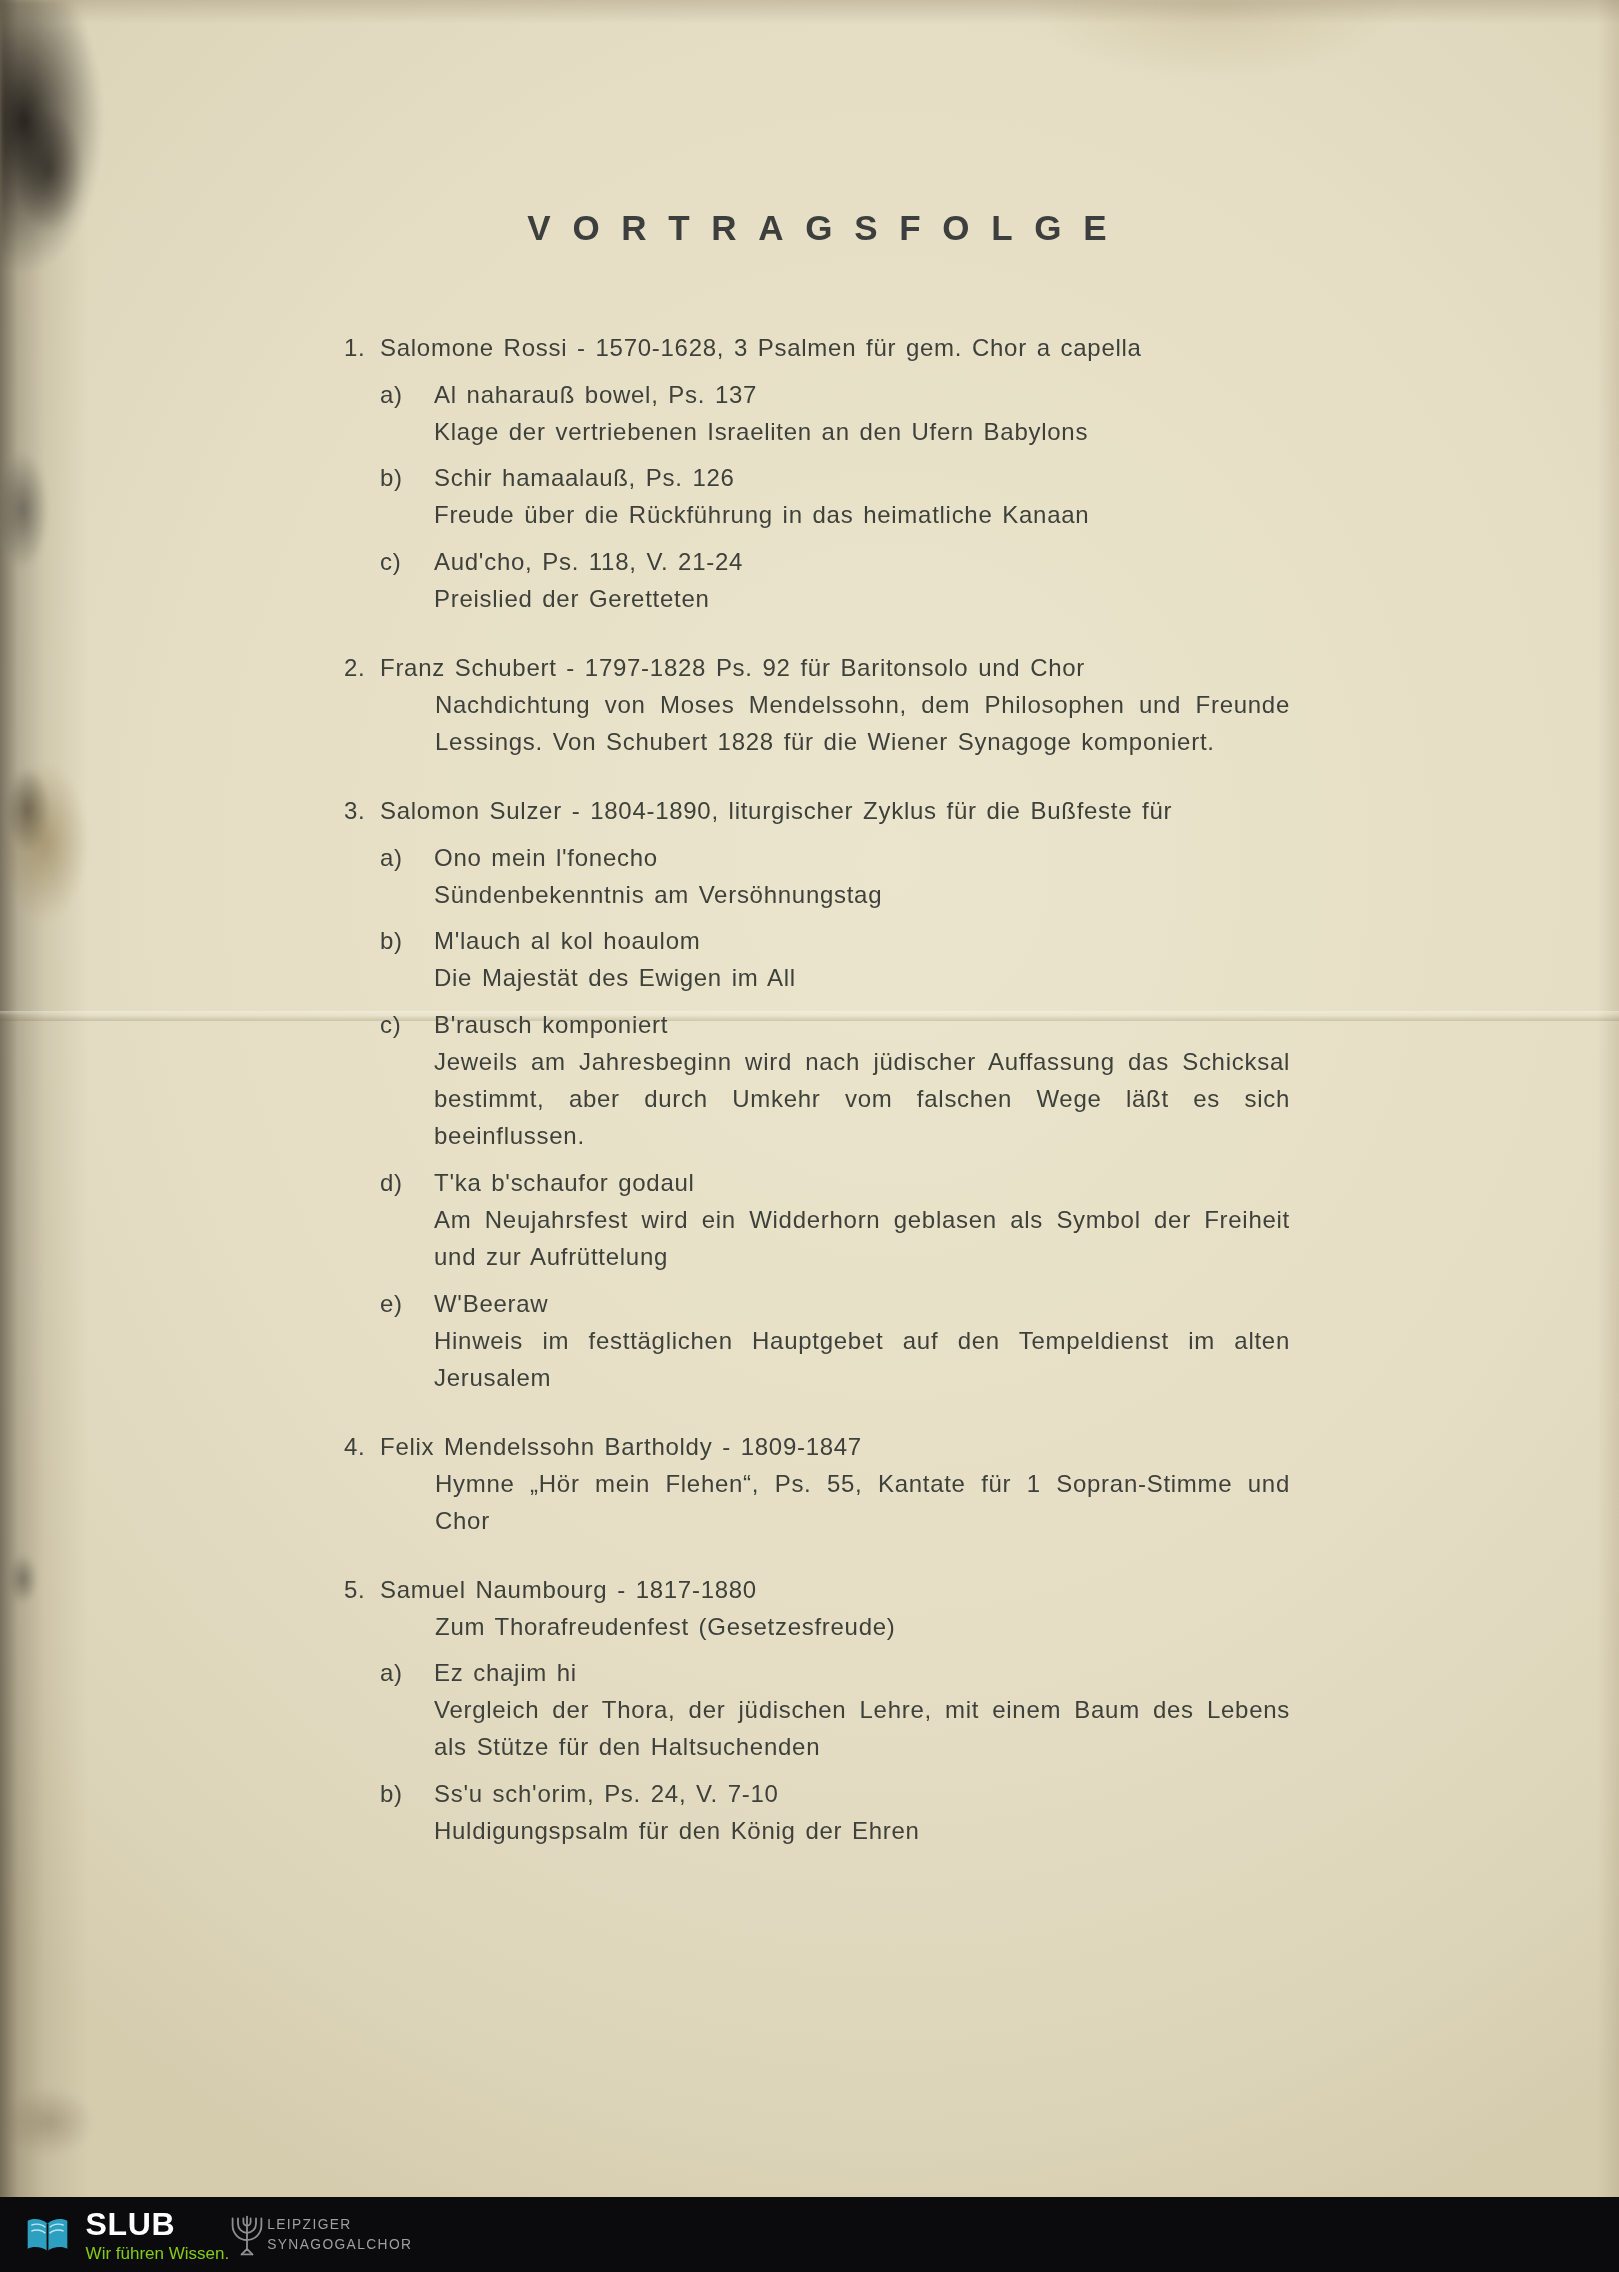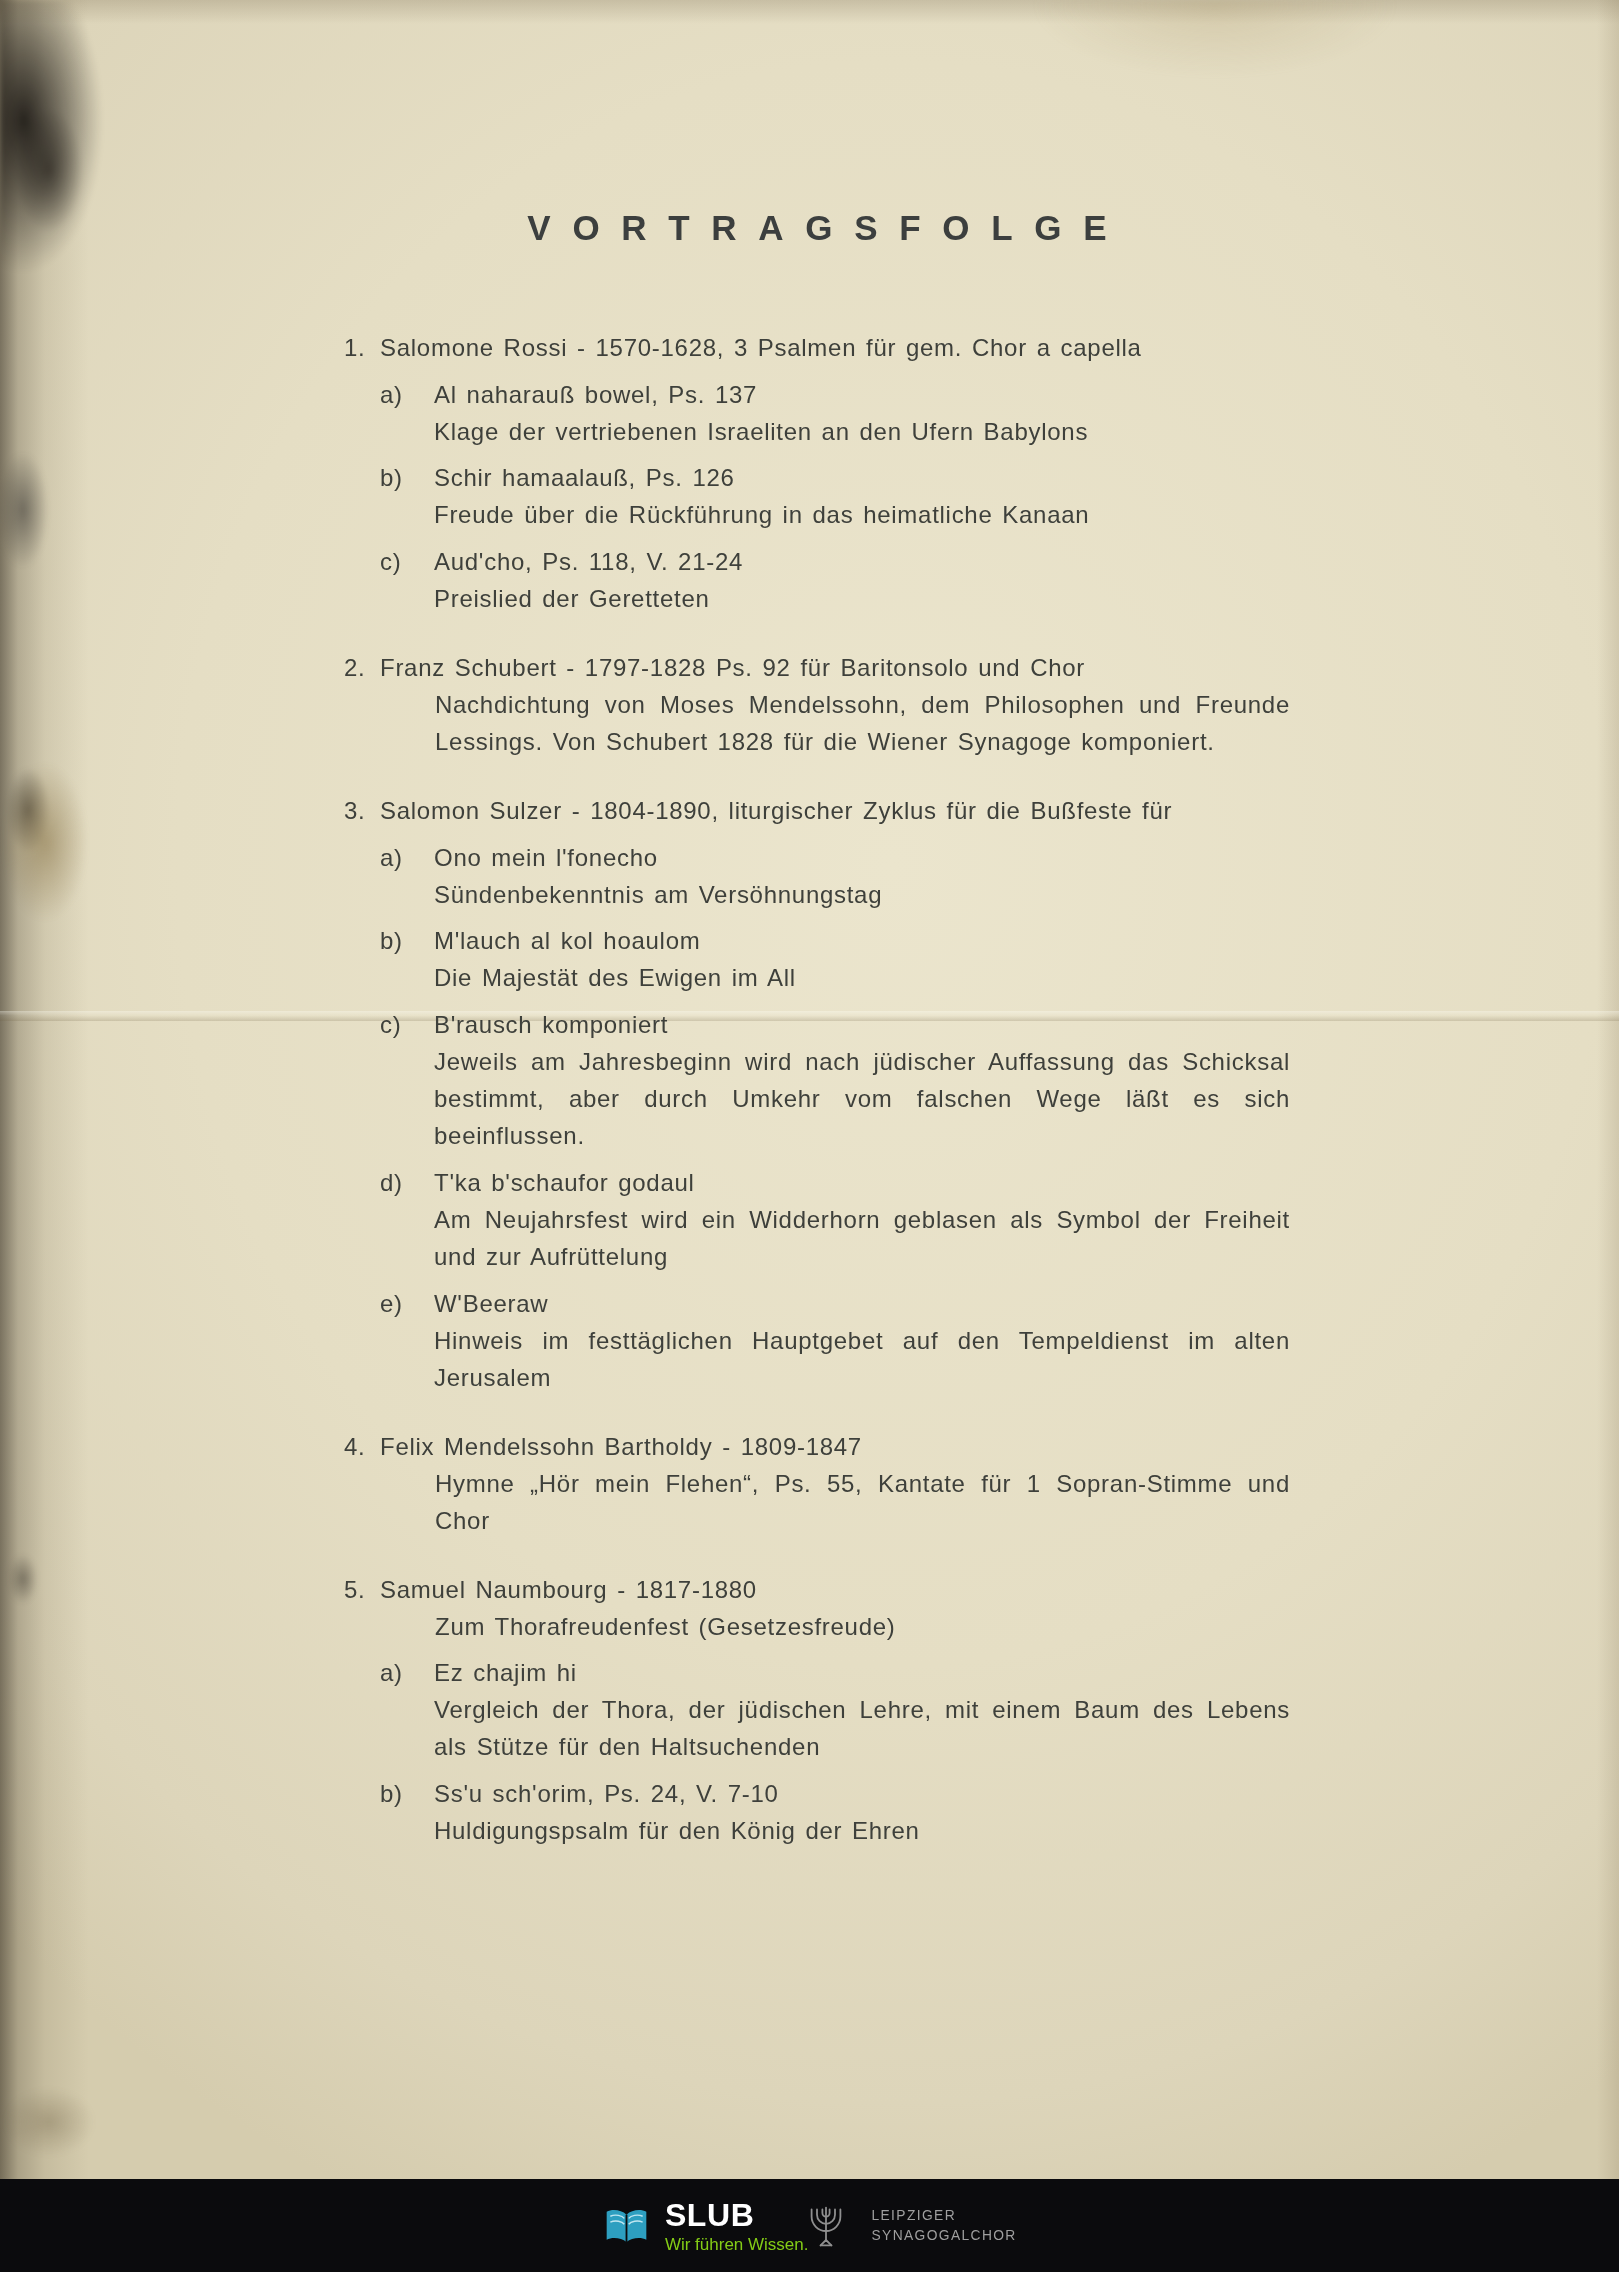--- a/index.html
+++ b/index.html
@@ -63,32 +63,32 @@
   .num { flex:none; width:36px; }
   .head-text { flex:1; }
   .note { margin-left:91px; text-align:justify; }
   .sub { display:flex; margin-top:9.7px; }
   .sub-label { flex:none; width:54px; margin-left:36px; }
   .sub-body { flex:1; }
   .sub-desc { text-align:justify; }
 
   
   .footer {
-    position:absolute; left:0; bottom:0; width:1620px; height:94px;
+    position:absolute; left:0; bottom:0; width:1620px; height:76px;
     background:#0b0b0d;
-    display:flex; align-items:center; justify-content:center;
+    display:flex; align-items:center; justify-content:flex-start;
     padding:0 24px; box-sizing:border-box;
   }
   .slub { display:flex; align-items:center; gap:14.6px; }
   .slub-icon svg { display:block; }
   .slub-name {
     color:#ffffff; font-size:32px; font-weight:bold; line-height:1; letter-spacing:0.02em;
   }
   .slub-tagline { color:#84cc16; font-size:17px; margin-top:5.7px; line-height:1; }
-  .partner { display:flex; align-items:center; gap:27px; }
+  .partner { display:flex; align-items:center; gap:2px; }
   .partner-icon svg { display:block; }
   .partner-text {
     color:#9f9f9f; font-size:13.8px; letter-spacing:0.10em; line-height:1.45;
   }
 </style>
 </head>
 <body>
 
 <div class="paper">
   <div class="edge-shadows"></div>

